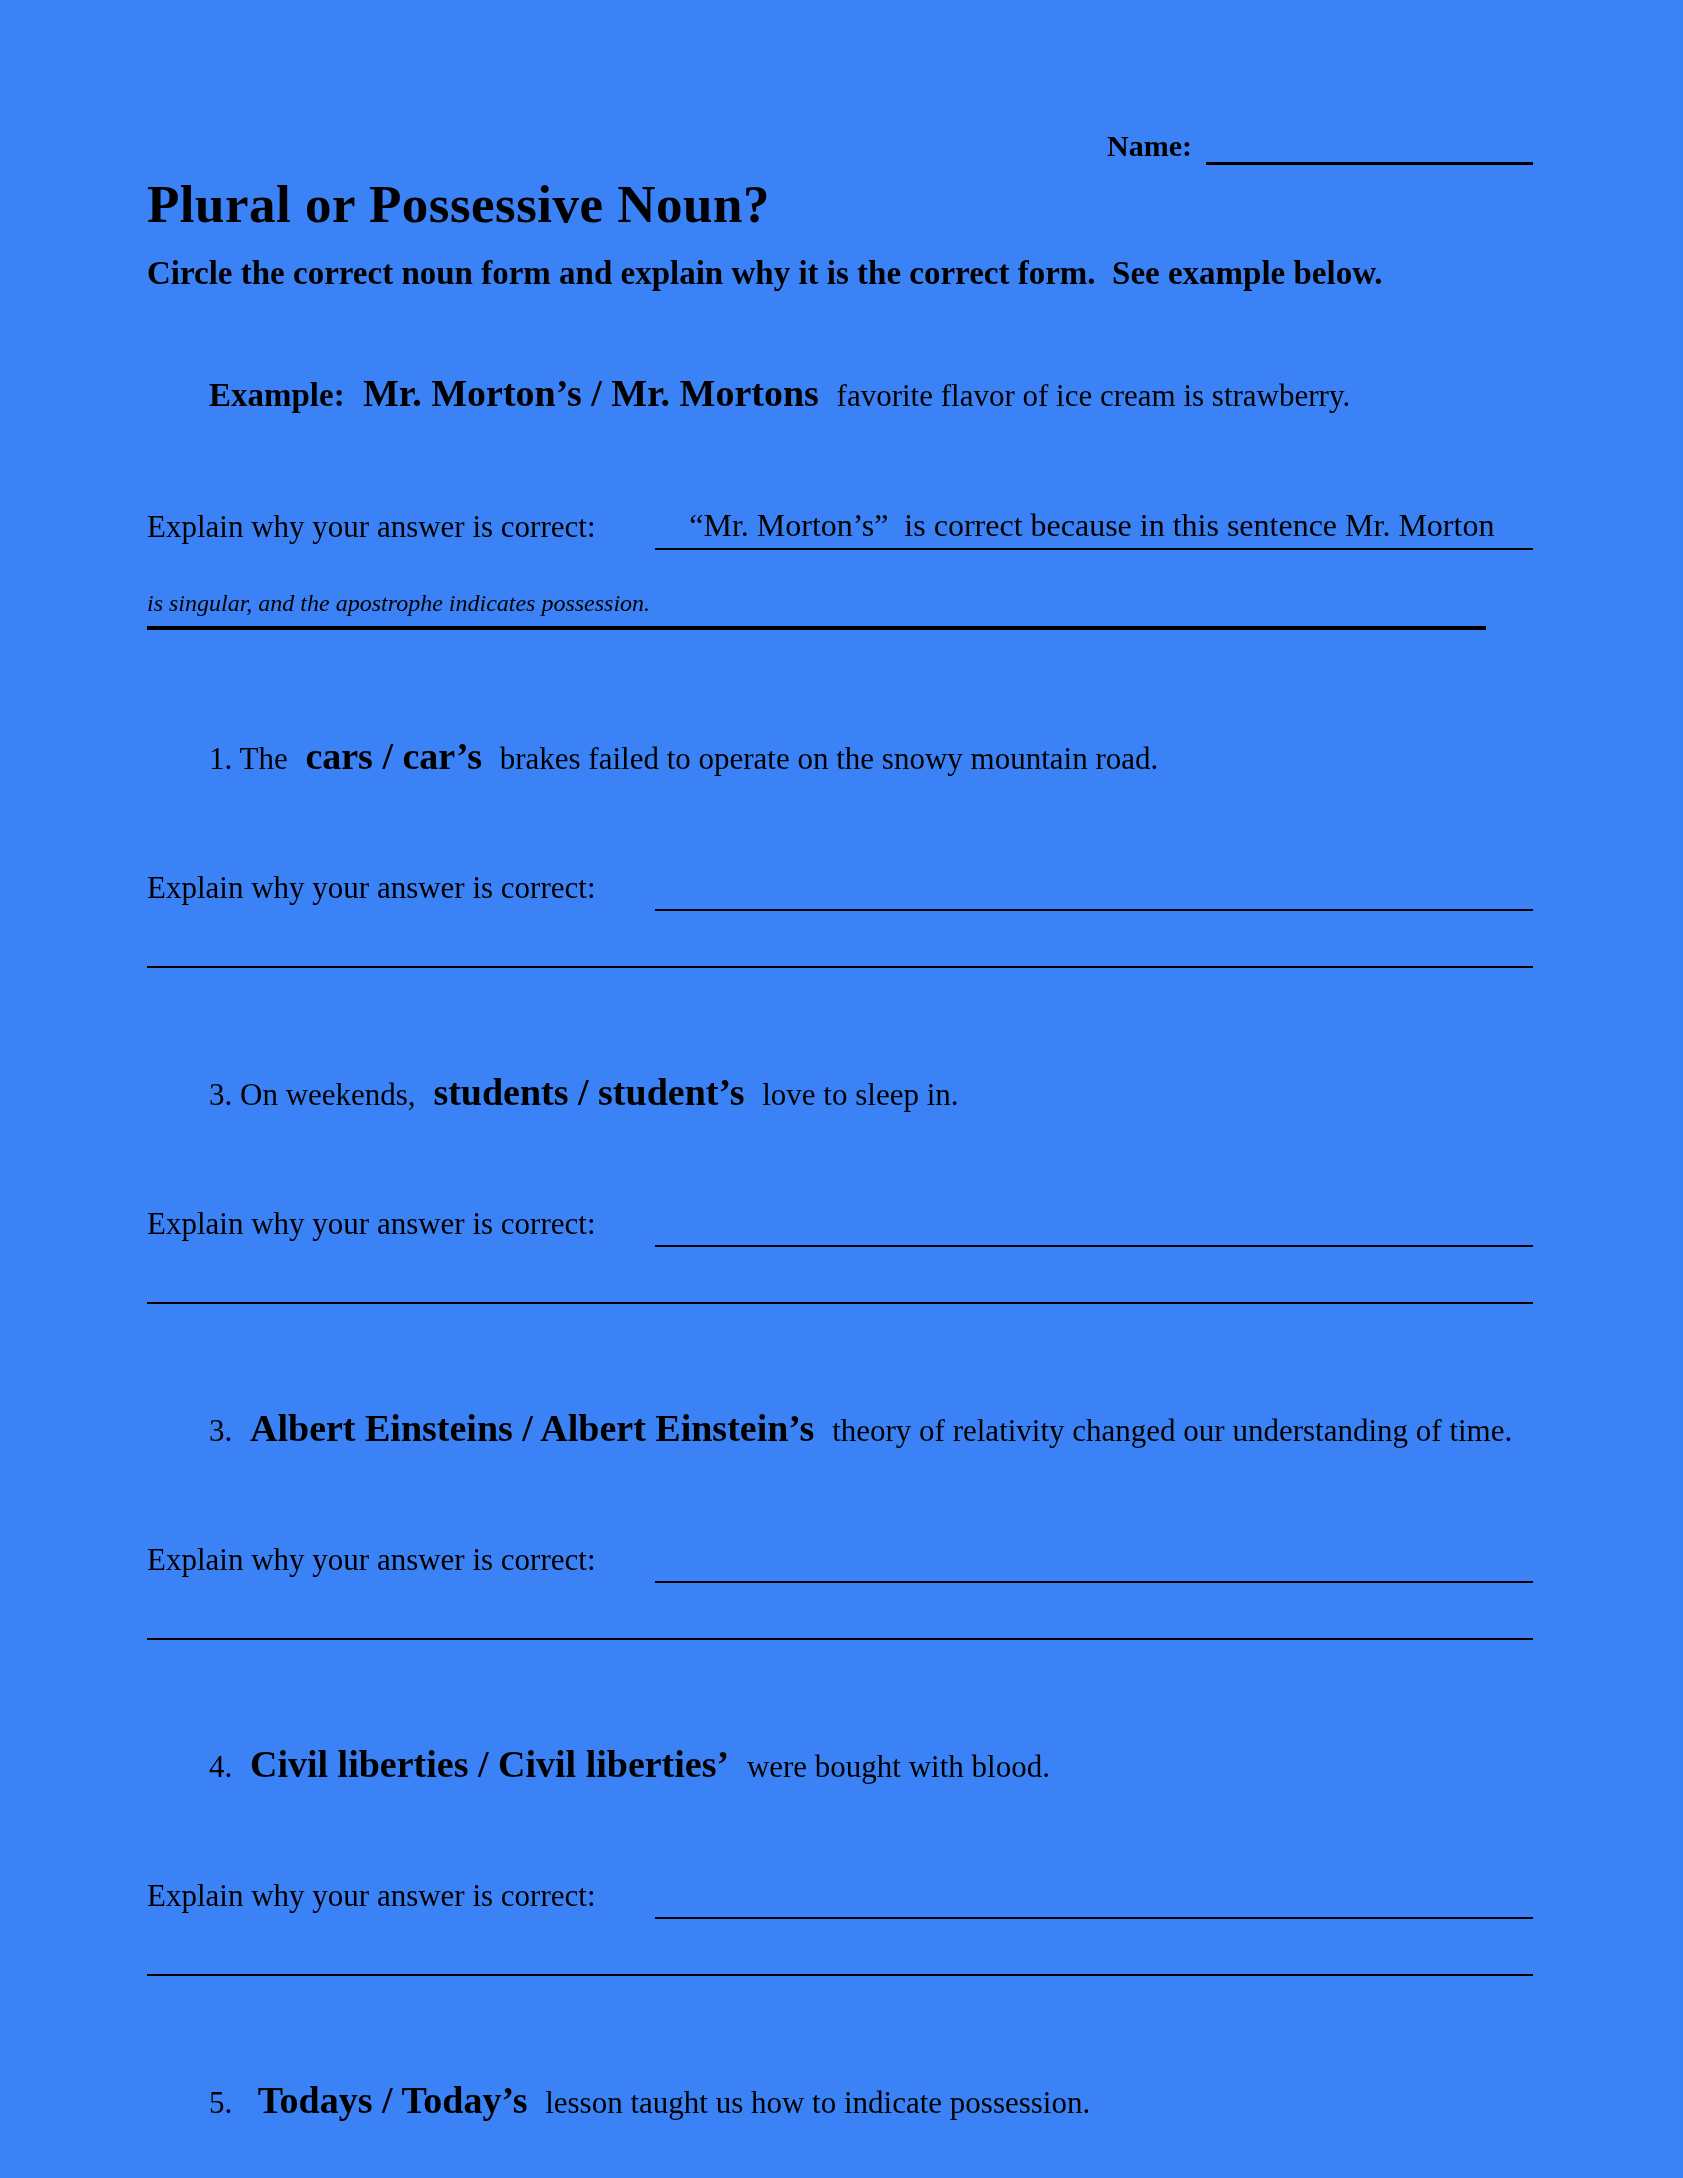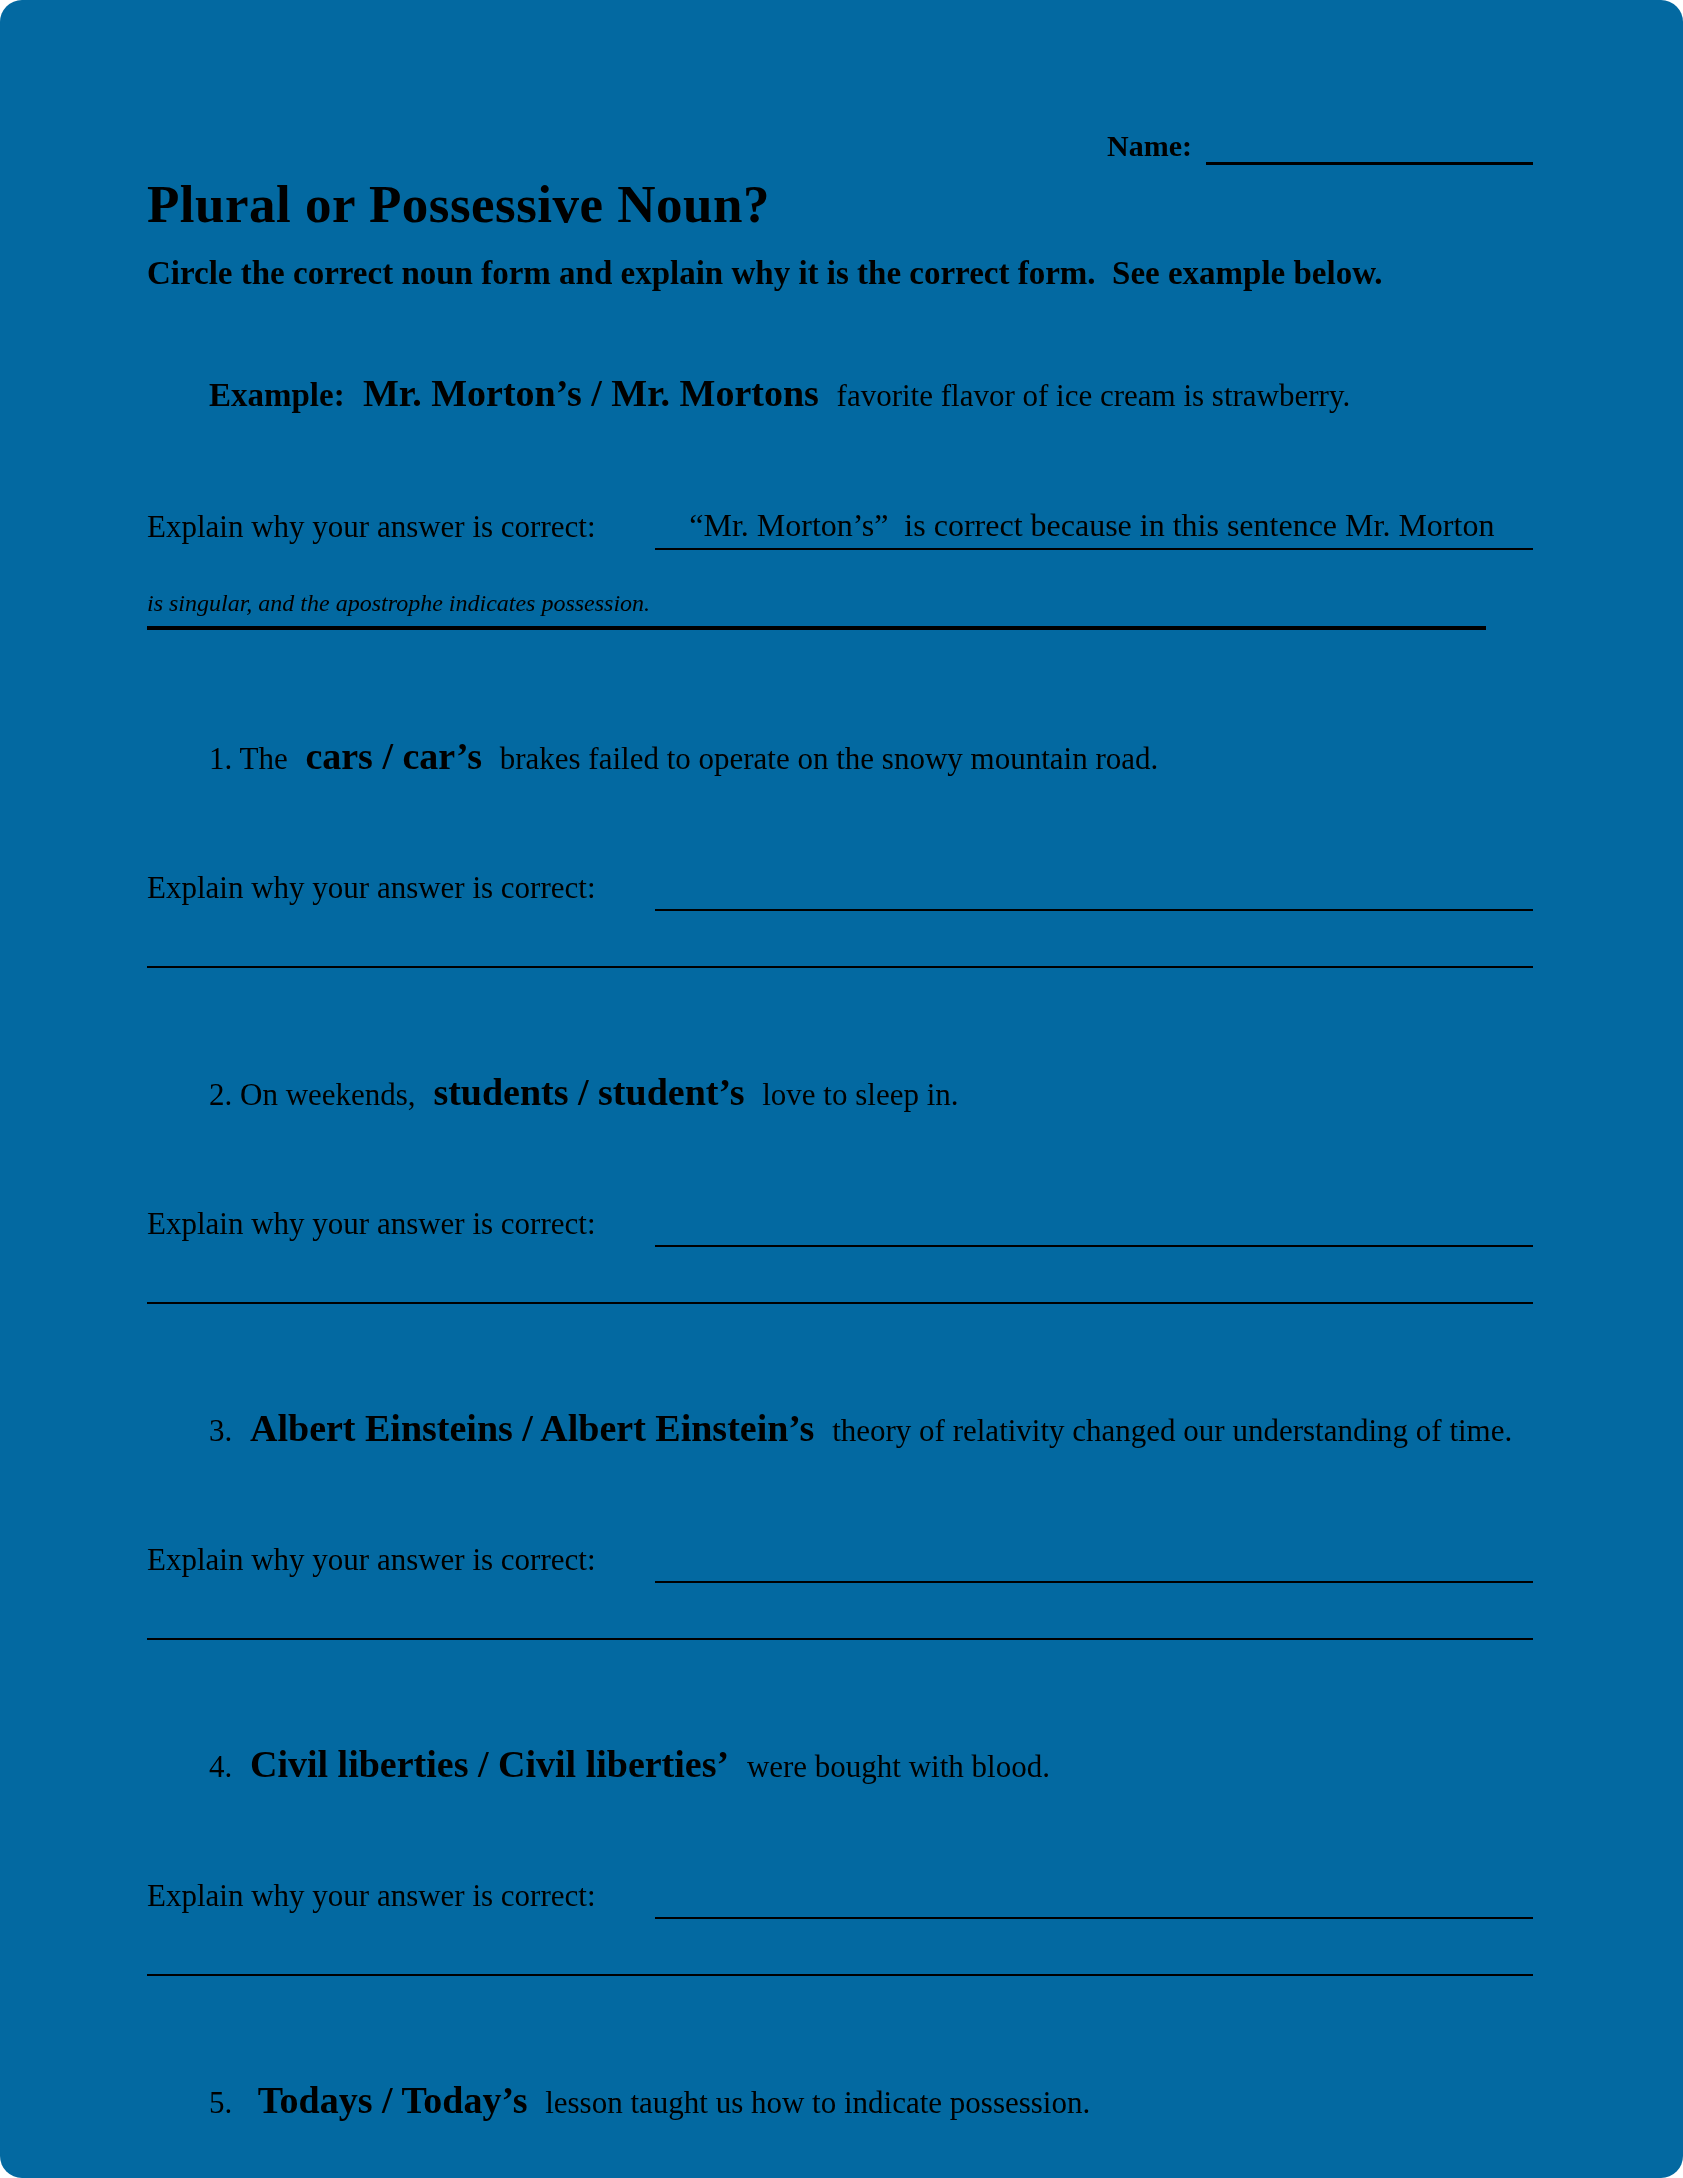--- a/index.html
+++ b/index.html
@@ -1,24 +1,23 @@
 <!DOCTYPE html>
 <html><head>
 <meta charset="utf-8">
 <style>
   html, body { margin: 0; padding: 0; background: #ffffff; }
   .page {
     position: relative;
     width: 1683px;
     height: 2178px;
-    background: #0369a1;
+    background: #3b82f6;
     color: #000000;
     font-family: "Liberation Serif", "DejaVu Serif", serif;
     overflow: hidden;
-    border-radius: 22px;
   }
   
   .name-row {
     position: absolute;
     top: 127px;
     right: 150px;
     display: flex;
     align-items: flex-end;
   }
   .name-label {
@@ -147,21 +146,21 @@
       </p>
       <div class="explain-row">
         <span class="explain-prompt">Explain why your answer is correct: </span>
         <span class="fill-line"></span>
       </div>
       <div class="rule"></div>
     </section>
 
     <section class="item">
       <p class="sentence">
-        <span>2. On weekends, </span><span class="choice">students / student’s</span><span> love to sleep in.</span>
+        <span>3. On weekends, </span><span class="choice">students / student’s</span><span> love to sleep in.</span>
       </p>
       <div class="explain-row">
         <span class="explain-prompt">Explain why your answer is correct: </span>
         <span class="fill-line"></span>
       </div>
       <div class="rule"></div>
     </section>
 
     <section class="item">
       <p class="sentence">

